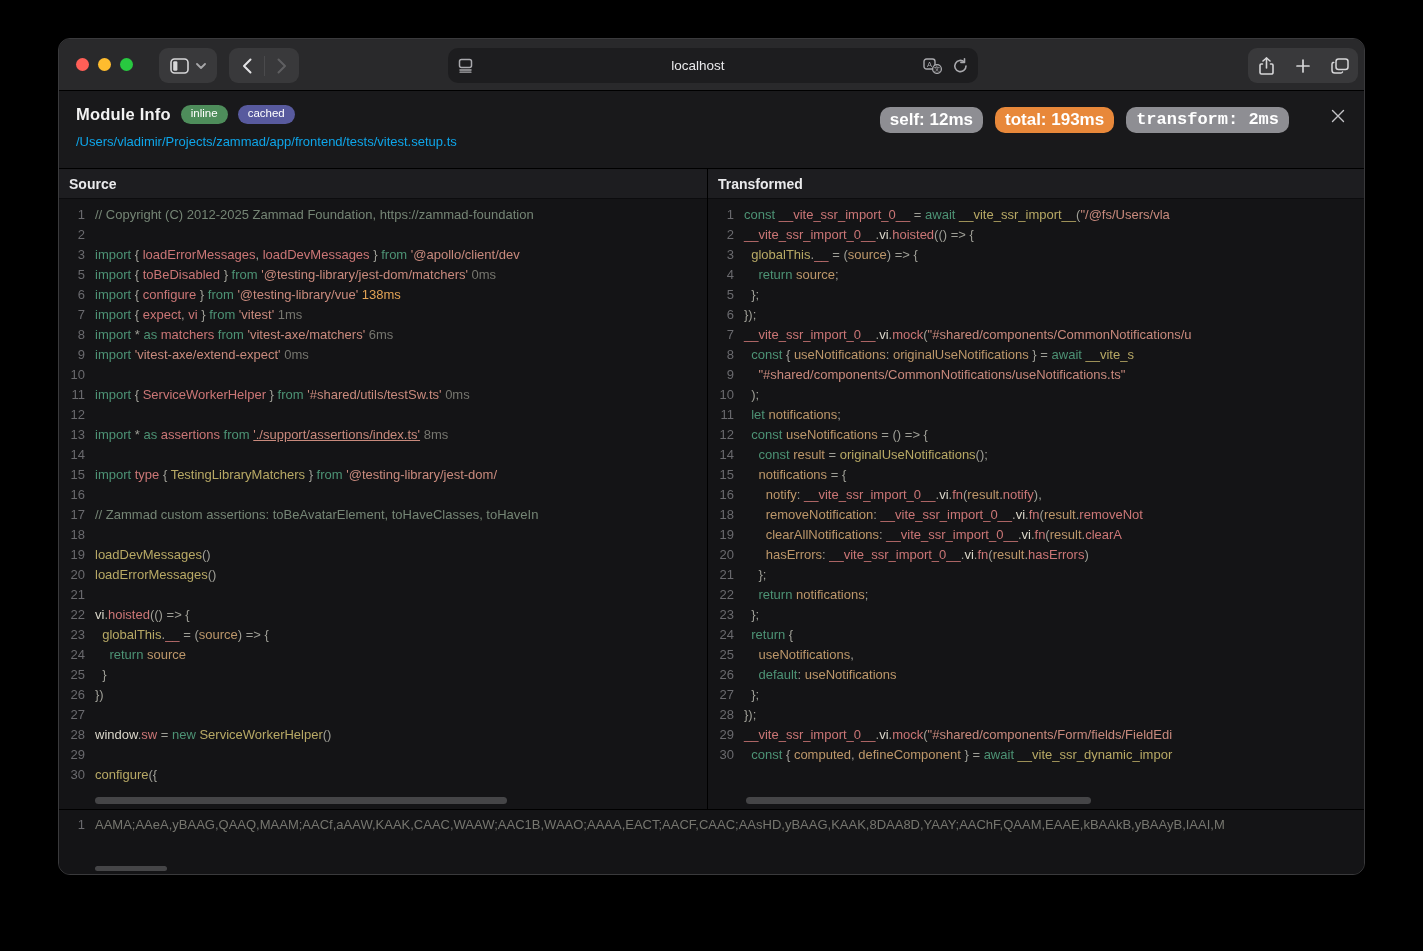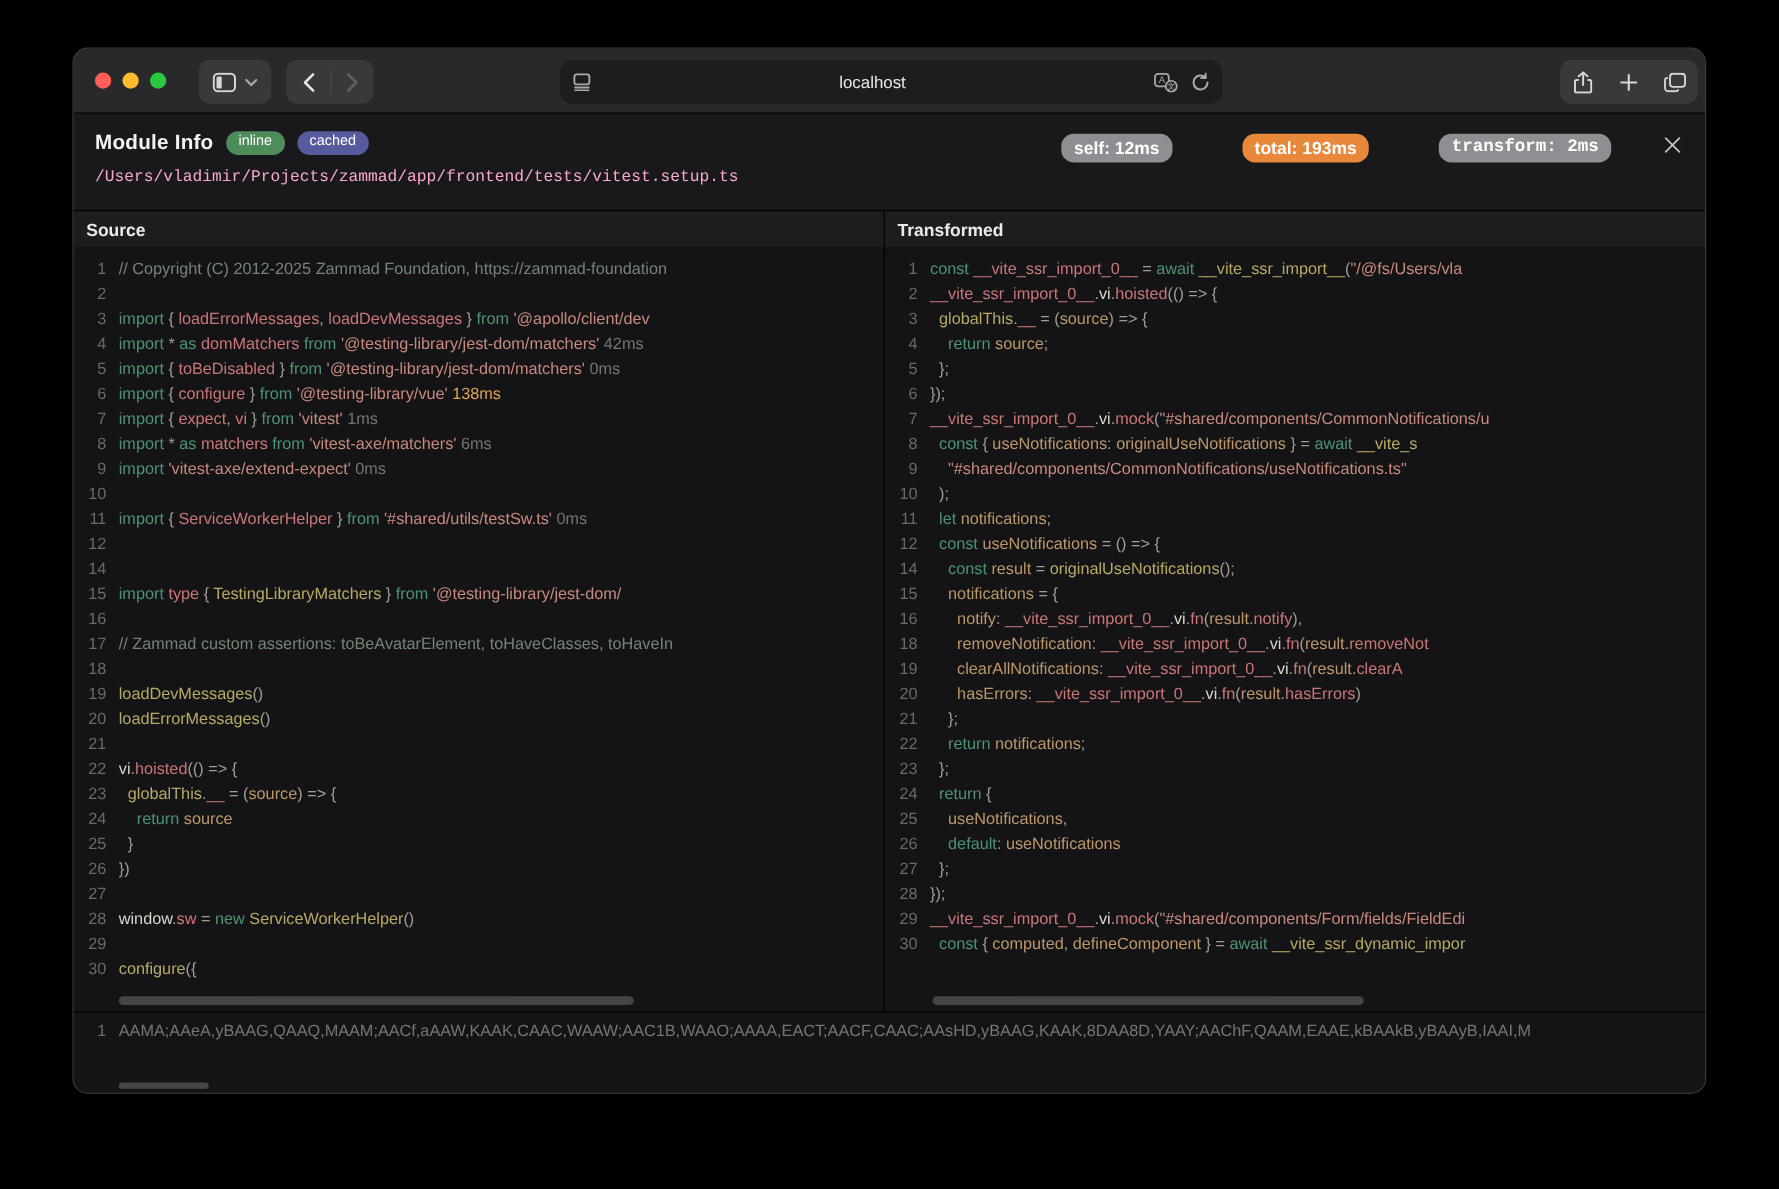--- a/index.html
+++ b/index.html
@@ -33,24 +33,24 @@
   .url-right { display:flex; align-items:center; gap:10px; }
   svg.icn { display:block; }
 
   
   .mheader { height:78px; background:#19191b; border-bottom:1px solid #000;
              padding:14px 20px 0 17px; position:relative; flex:0 0 auto; }
   .mh-row1 { display:flex; align-items:center; gap:10px; }
   .mh-title { color:#f2f2f2; font-size:16.5px; font-weight:bold; letter-spacing:.2px; }
   .badge { border-radius:10px; padding:3px 10px 4px; font-size:11.5px; color:#fff; line-height:1; }
   .timings { position:absolute; right:75px; top:16px; display:flex; gap:12px; }
-  .tbadge { border-radius:10px; padding:4px 10px 5px; font-size:14px; font-weight:bold; color:#fff; line-height:1;margin-left:44px; }
+  .tbadge { border-radius:10px; padding:4px 10px 5px; font-size:17px; font-weight:bold; color:#fff; line-height:1; }
   .close-x { position:absolute; right:15px; top:14px; width:22px; height:22px;
              display:flex; align-items:center; justify-content:center; cursor:pointer; }
-  .fpath { margin-top:10px; font-family:Liberation Mono, monospace; font-size:13px; color:#f9a8d4; }
+  .fpath { margin-top:10px; font-family:Liberation Sans, sans-serif; font-size:13px; color:#0ea5e9; }
 
   
   .panels { flex:0 0 640px; display:flex; min-height:0; }
   .panel { position:relative; overflow:hidden; display:flex; flex-direction:column; background:#141416; }
   .panel.src { width:649px; border-right:1px solid #000; flex:0 0 649px; }
   .panel.tr  { flex:1; }
   .ptitle { height:30px; background:#1d1d20; border-bottom:1px solid #0c0c0e; color:#eaeaec;
             font-size:14px; font-weight:bold; display:flex; align-items:center; padding-left:10px; flex:0 0 auto; }
   .code { padding-top:6px; font-family:Liberation Sans, sans-serif; font-size:13px;
           line-height:20px; overflow:hidden; flex:1; }
@@ -179,29 +179,29 @@
     </div>
   </div>
 
   <div class="panels">
     <section class="panel src">
       <div class="ptitle">Source</div>
       <div class="code">
           <div class="cl"><span class="ln">1</span><span class="tk-c">// Copyright (C) 2012-2025 Zammad Foundation, https://zammad-foundation</span></div>
           <div class="cl"><span class="ln">2</span></div>
           <div class="cl"><span class="ln">3</span><span class="tk-k">import </span><span class="tk-d">{ </span><span class="tk-i">loadErrorMessages</span><span class="tk-d">, </span><span class="tk-i">loadDevMessages</span><span class="tk-d"> } </span><span class="tk-k">from </span><span class="tk-s">'@apollo/client/dev</span></div>
-          <div class="cl"><span class="ln">4</span><span class="tk-k">import </span><span class="tk-d">* </span><span class="tk-k">as </span><span class="tk-i">domMatchers</span><span class="tk-k"> from </span><span class="tk-s">'@testing-library/jest-dom/matchers'</span><span class="tk-m"> 42ms</span></div>
           <div class="cl"><span class="ln">5</span><span class="tk-k">import </span><span class="tk-d">{ </span><span class="tk-i">toBeDisabled</span><span class="tk-d"> } </span><span class="tk-k">from </span><span class="tk-s">'@testing-library/jest-dom/matchers'</span><span class="tk-m"> 0ms</span></div>
           <div class="cl"><span class="ln">6</span><span class="tk-k">import </span><span class="tk-d">{ </span><span class="tk-i">configure</span><span class="tk-d"> } </span><span class="tk-k">from </span><span class="tk-s">'@testing-library/vue'</span><span class="tk-o"> 138ms</span></div>
           <div class="cl"><span class="ln">7</span><span class="tk-k">import </span><span class="tk-d">{ </span><span class="tk-i">expect</span><span class="tk-d">, </span><span class="tk-i">vi</span><span class="tk-d"> } </span><span class="tk-k">from </span><span class="tk-s">'vitest'</span><span class="tk-m"> 1ms</span></div>
           <div class="cl"><span class="ln">8</span><span class="tk-k">import </span><span class="tk-d">* </span><span class="tk-k">as </span><span class="tk-i">matchers</span><span class="tk-k"> from </span><span class="tk-s">'vitest-axe/matchers'</span><span class="tk-m"> 6ms</span></div>
           <div class="cl"><span class="ln">9</span><span class="tk-k">import </span><span class="tk-s">'vitest-axe/extend-expect'</span><span class="tk-m"> 0ms</span></div>
           <div class="cl"><span class="ln">10</span></div>
           <div class="cl"><span class="ln">11</span><span class="tk-k">import </span><span class="tk-d">{ </span><span class="tk-i">ServiceWorkerHelper</span><span class="tk-d"> } </span><span class="tk-k">from </span><span class="tk-s">'#shared/utils/testSw.ts'</span><span class="tk-m"> 0ms</span></div>
           <div class="cl"><span class="ln">12</span></div>
+          <div class="cl"><span class="ln">13</span><span class="tk-k">import </span><span class="tk-d">* </span><span class="tk-k">as </span><span class="tk-i">assertions</span><span class="tk-k"> from </span><span class="tk-su">'./support/assertions/index.ts'</span><span class="tk-m"> 8ms</span></div>
           <div class="cl"><span class="ln">14</span></div>
           <div class="cl"><span class="ln">15</span><span class="tk-k">import </span><span class="tk-i">type </span><span class="tk-d">{ </span><span class="tk-f">TestingLibraryMatchers</span><span class="tk-d"> } </span><span class="tk-k">from </span><span class="tk-s">'@testing-library/jest-dom/</span></div>
           <div class="cl"><span class="ln">16</span></div>
           <div class="cl"><span class="ln">17</span><span class="tk-c">// Zammad custom assertions: toBeAvatarElement, toHaveClasses, toHaveIn</span></div>
           <div class="cl"><span class="ln">18</span></div>
           <div class="cl"><span class="ln">19</span><span class="tk-f">loadDevMessages</span><span class="tk-d">()</span></div>
           <div class="cl"><span class="ln">20</span><span class="tk-f">loadErrorMessages</span><span class="tk-d">()</span></div>
           <div class="cl"><span class="ln">21</span></div>
           <div class="cl"><span class="ln">22</span><span class="tk-t">vi</span><span class="tk-d">.</span><span class="tk-i">hoisted</span><span class="tk-d">(() =&gt; {</span></div>
           <div class="cl"><span class="ln">23</span><span class="tk-t">  </span><span class="tk-f">globalThis</span><span class="tk-d">.</span><span class="tk-i">__</span><span class="tk-d"> = (</span><span class="tk-v">source</span><span class="tk-d">) =&gt; {</span></div>

